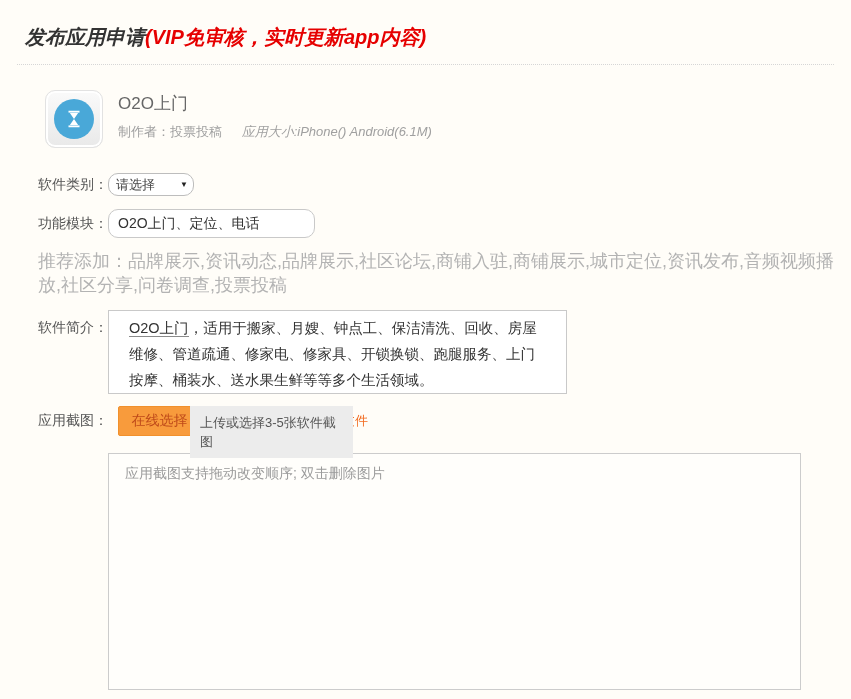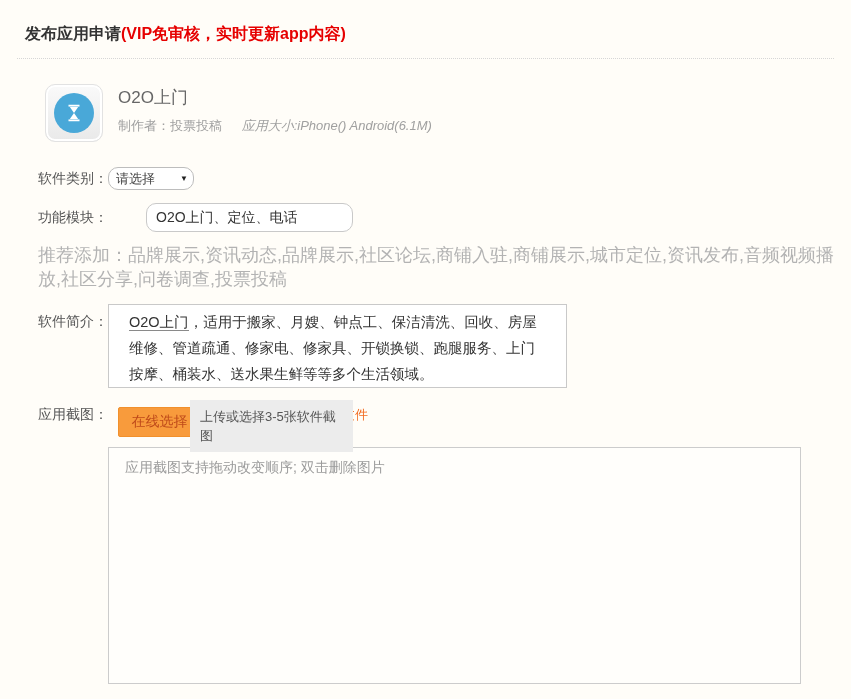--- a/index.html
+++ b/index.html
@@ -8,23 +8,24 @@
     background: #fffdf8;
     font-family: "Liberation Sans", "DejaVu Sans", sans-serif;
     color: #333;
     overflow: hidden;
   }
   .container { position: relative; width: 851px; height: 699px; }
 
   
   .page-title {
     margin: 24px 18px 0 25px;
-    font-size: 16px;
+    font-size: 20px;
     font-weight: bold;
     color: #333;
+    font-style: italic;
   }
   .page-title .highlight { color: #e60000; }
   .divider {
     margin: 13px 17px 0 17px;
     border: 0;
     border-top: 1px dotted #d6d6d6;
     height: 0;
   }
 
   
@@ -59,21 +60,21 @@
     width: 86px; height: 23px;
     border: 1px solid #bdbdbd; border-radius: 10px;
     background: #fff;
     display: flex; align-items: center; justify-content: space-between;
     padding: 0 5px 0 7px;
     font-size: 13px; color: #444;
     cursor: default;
   }
   .select-box .arrow { font-size: 8px; color: #222; }
 
-  .row-modules { margin-top: 13px; gap: 38px; }
+  .row-modules { margin-top: 13px; }
   .text-input {
     width: 207px; height: 29px;
     border: 1px solid #c9c9c9; border-radius: 10px;
     background: #fff;
     padding: 0 9px;
     font-size: 14px; color: #333;
     font-family: "Liberation Sans", "DejaVu Sans", sans-serif;
     outline: none;
   }
 
@@ -92,21 +93,21 @@
     padding: 4px 20px;
     font-size: 14.5px; line-height: 26px; color: #333;
     overflow: hidden;
   }
   .intro-box .underlined { border-bottom: 1px solid #8a8a8a; }
 
   
   .row-shot { margin-top: 9px; position: relative; height: 45px; align-items: flex-start; }
   .row-shot > label { margin-top: 9px; }
   .btn-online {
-    margin-left: 10px; margin-top: 10px;
+    margin-left: 10px; margin-top: 3px;
     width: 83px; height: 30px;
     background: #f89b3c;
     border: 1px solid #f1902c;
     border-radius: 2px;
     color: #bf4a1a;
     font-size: 14px;
     cursor: pointer;
   }
   .file-chooser { display: flex; align-items: center; margin-left: 1px; margin-top: 7px; }
   .btn-file {

